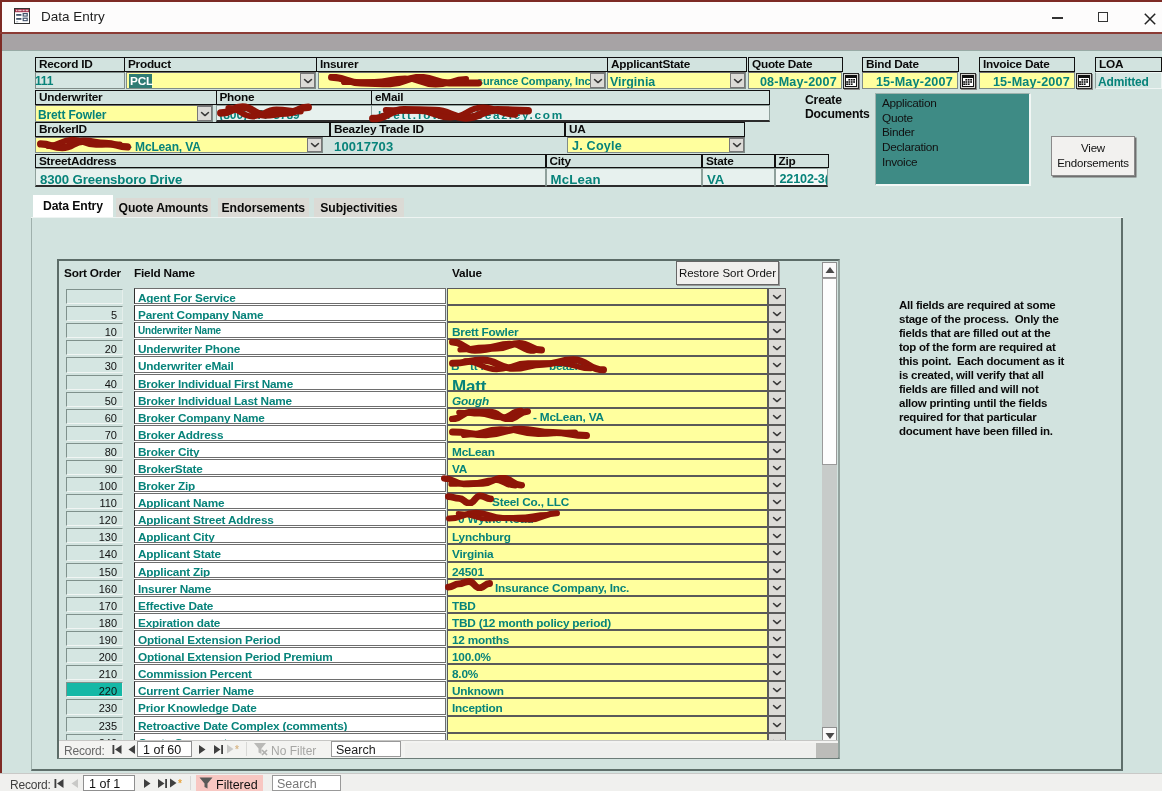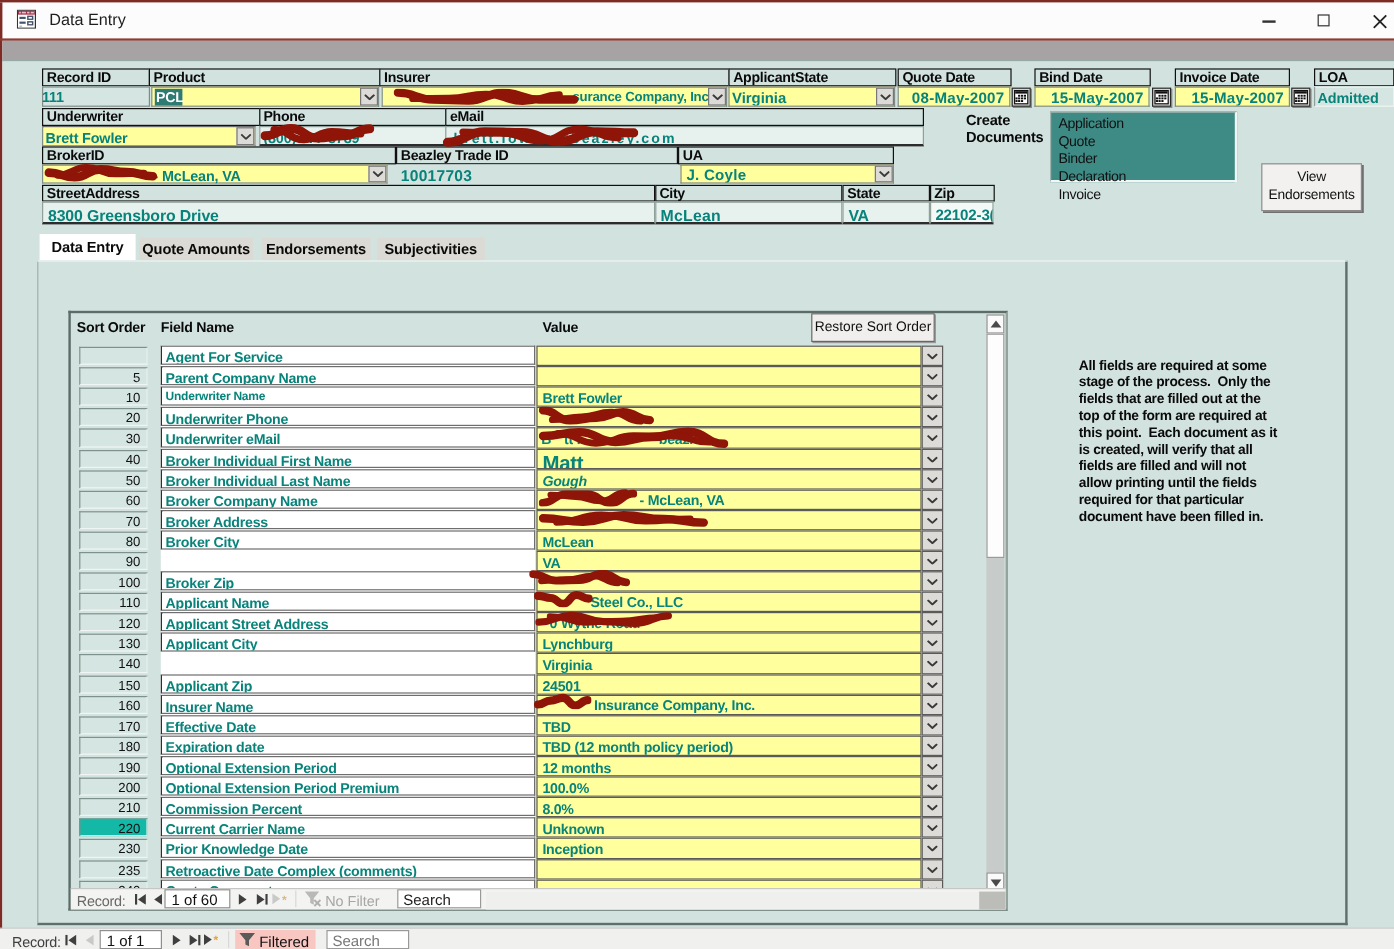--- a/index.html
+++ b/index.html
@@ -163,21 +163,21 @@
     </div>
 <div class="lbl" style="left:35px;top:153.5px;width:510.5px;height:14.5px;">StreetAddress</div>
 <div class="lbl" style="left:545.5px;top:153.5px;width:156.5px;height:14.5px;">City</div>
 <div class="lbl" style="left:702px;top:153.5px;width:72.5px;height:14.5px;">State</div>
 <div class="lbl" style="left:774.5px;top:153.5px;width:54px;height:14.5px;">Zip</div>
 <div class="val litebox" style="left:35px;top:168px;width:510.5px;height:19px;padding:3px 0 0 4px;font-size:13.2px;letter-spacing:-0.1px;">8300 Greensboro Drive</div>
 <div class="val litebox" style="left:545.5px;top:168px;width:156.5px;height:19px;padding:3px 0 0 4px;font-size:13.2px;letter-spacing:0.2px;">McLean</div>
 <div class="val litebox" style="left:702px;top:168px;width:72.5px;height:19px;padding:3px 0 0 4px;font-size:13.2px;">VA</div>
 <div class="val" style="left:774.5px;top:168px;width:53px;height:19px;background:#f4f9f7;border:1px solid #8fa09b;border-bottom:2px solid #2c2c2c;padding:3px 0 0 4px;font-size:12.6px;">22102-3(</div>
 <div class="abs" style="left:805px;top:94px;font-weight:bold;font-size:12.2px;letter-spacing:-0.2px;color:#0a0a0a;line-height:13.5px;">Create<br>Documents</div>
-<div class="abs" style="left:875px;top:93px;width:156px;height:59px;background:#3e8b85;border:1px solid #9fb3ae;border-right:2px solid #f2f7f5;border-bottom:2px solid #f2f7f5;box-sizing:border-box;">
+<div class="abs" style="left:875px;top:93px;width:156px;height:93px;background:#3e8b85;border:1px solid #9fb3ae;border-right:2px solid #f2f7f5;border-bottom:2px solid #f2f7f5;box-sizing:border-box;">
 <div style="font-size:11.8px;letter-spacing:-0.3px;color:#111;line-height:14.7px;padding:2px 0 0 6px;">Application<br>Quote<br>Binder<br>Declaration<br>Invoice</div>
     </div>
 <div class="abs" style="left:1051px;top:136px;width:84px;height:40px;background:#f2f1ef;border:1px solid #8a8a8a;box-shadow:1.5px 1.5px 0 #6f6f6f;box-sizing:border-box;text-align:center;font-size:11.5px;letter-spacing:-0.2px;color:#111;line-height:15px;padding-top:4px;">View<br>Endorsements</div>
 <div class="abs" style="left:32.7px;top:195px;width:80.5px;height:22px;background:#fff;font-weight:bold;font-size:12.2px;letter-spacing:-0.1px;color:#0a0a0a;text-align:center;line-height:23px;">Data Entry</div>
 <div class="abs" style="left:115.6px;top:198px;width:95.7px;height:19px;background:#dbdad5;font-weight:bold;font-size:12.2px;letter-spacing:-0.1px;color:#0a0a0a;text-align:center;line-height:20px;">Quote Amounts</div>
 <div class="abs" style="left:218px;top:198px;width:90.6px;height:19px;background:#dbdad5;font-weight:bold;font-size:12.2px;letter-spacing:-0.1px;color:#0a0a0a;text-align:center;line-height:20px;">Endorsements</div>
 <div class="abs" style="left:313.6px;top:198px;width:90.7px;height:19px;background:#dbdad5;font-weight:bold;font-size:12.2px;letter-spacing:-0.1px;color:#0a0a0a;text-align:center;line-height:20px;">Subjectivities</div>
 <div class="abs" style="left:31px;top:217px;width:1092px;height:554px;background:#d2e3df;border-left:1.5px solid #9fb0ac;border-right:2px solid #5f6f6b;border-bottom:2px solid #5f6f6b;box-sizing:border-box;"></div>
 <div class="abs" style="left:31px;top:216.5px;width:1092px;height:1.5px;background:#eef4f2;"></div>
 <div class="abs" style="left:58.5px;top:260px;width:281.5px;height:499px;"></div>
@@ -262,20 +262,21 @@
       </div>
 <div class="abs" style="left:9px;top:156px;width:57px;height:15px;background:#d5e6e2;border:1px solid #7f918c;border-bottom-color:#f0f5f3;border-right-color:#e5eeeb;box-sizing:border-box;text-align:right;font-size:11px;color:#111;padding:2px 5px 0 0;">80</div>
 <div class="abs" style="left:77px;top:155px;width:311.5px;height:16px;background:#fff;border:1px solid #6e6e6e;border-left-color:#2e2e2e;box-sizing:border-box;font-weight:bold;font-size:11.8px;letter-spacing:-0.2px;color:#07837a;padding:2px 0 0 3px;white-space:nowrap;overflow:hidden;">Broker City</div>
 <div class="abs" style="left:390px;top:155px;width:321px;height:17px;background:#ffff9e;border:1px solid #5a5a5a;box-sizing:border-box;font-weight:bold;font-size:11.8px;letter-spacing:-0.2px;color:#07837a;padding:2px 0 0 4px;white-space:nowrap;overflow:hidden;">McLean</div>
 <div class="ddbtn" style="left:711px;top:155px;width:18px;height:17px;border-color:#5a5a5a;">
         <svg width="9" height="5" viewBox="0 0 9 5">
           <polyline points="0.5,0.5 4.5,4.2 8.5,0.5" fill="none" stroke="#3a3a3a" stroke-width="1.6"></polyline>
         </svg>
       </div>
 <div class="abs" style="left:9px;top:173px;width:57px;height:15px;background:#d5e6e2;border:1px solid #7f918c;border-bottom-color:#f0f5f3;border-right-color:#e5eeeb;box-sizing:border-box;text-align:right;font-size:11px;color:#111;padding:2px 5px 0 0;">90</div>
+<div class="abs" style="left:77px;top:172px;width:311.5px;height:16px;background:#fff;border:1px solid #6e6e6e;border-left-color:#2e2e2e;box-sizing:border-box;font-weight:bold;font-size:11.8px;letter-spacing:-0.2px;color:#07837a;padding:2px 0 0 3px;white-space:nowrap;overflow:hidden;">BrokerState</div>
 <div class="abs" style="left:390px;top:172px;width:321px;height:17px;background:#ffff9e;border:1px solid #5a5a5a;box-sizing:border-box;font-weight:bold;font-size:11.8px;letter-spacing:-0.2px;color:#07837a;padding:2px 0 0 4px;white-space:nowrap;overflow:hidden;">VA</div>
 <div class="ddbtn" style="left:711px;top:172px;width:18px;height:17px;border-color:#5a5a5a;">
         <svg width="9" height="5" viewBox="0 0 9 5">
           <polyline points="0.5,0.5 4.5,4.2 8.5,0.5" fill="none" stroke="#3a3a3a" stroke-width="1.6"></polyline>
         </svg>
       </div>
 <div class="abs" style="left:9px;top:190px;width:57px;height:15px;background:#d5e6e2;border:1px solid #7f918c;border-bottom-color:#f0f5f3;border-right-color:#e5eeeb;box-sizing:border-box;text-align:right;font-size:11px;color:#111;padding:2px 5px 0 0;">100</div>
 <div class="abs" style="left:77px;top:189px;width:311.5px;height:16px;background:#fff;border:1px solid #6e6e6e;border-left-color:#2e2e2e;box-sizing:border-box;font-weight:bold;font-size:11.8px;letter-spacing:-0.2px;color:#07837a;padding:2px 0 0 3px;white-space:nowrap;overflow:hidden;">Broker Zip</div>
 <div class="abs" style="left:390px;top:189px;width:321px;height:17px;background:#ffff9e;border:1px solid #5a5a5a;box-sizing:border-box;font-weight:bold;font-size:11.8px;letter-spacing:-0.2px;color:#07837a;padding:2px 0 0 4px;white-space:nowrap;overflow:hidden;"></div>
 <div class="ddbtn" style="left:711px;top:189px;width:18px;height:17px;border-color:#5a5a5a;">
@@ -301,20 +302,21 @@
       </div>
 <div class="abs" style="left:9px;top:241px;width:57px;height:15px;background:#d5e6e2;border:1px solid #7f918c;border-bottom-color:#f0f5f3;border-right-color:#e5eeeb;box-sizing:border-box;text-align:right;font-size:11px;color:#111;padding:2px 5px 0 0;">130</div>
 <div class="abs" style="left:77px;top:240px;width:311.5px;height:16px;background:#fff;border:1px solid #6e6e6e;border-left-color:#2e2e2e;box-sizing:border-box;font-weight:bold;font-size:11.8px;letter-spacing:-0.2px;color:#07837a;padding:2px 0 0 3px;white-space:nowrap;overflow:hidden;">Applicant City</div>
 <div class="abs" style="left:390px;top:240px;width:321px;height:17px;background:#ffff9e;border:1px solid #5a5a5a;box-sizing:border-box;font-weight:bold;font-size:11.8px;letter-spacing:-0.2px;color:#07837a;padding:2px 0 0 4px;white-space:nowrap;overflow:hidden;">Lynchburg</div>
 <div class="ddbtn" style="left:711px;top:240px;width:18px;height:17px;border-color:#5a5a5a;">
         <svg width="9" height="5" viewBox="0 0 9 5">
           <polyline points="0.5,0.5 4.5,4.2 8.5,0.5" fill="none" stroke="#3a3a3a" stroke-width="1.6"></polyline>
         </svg>
       </div>
 <div class="abs" style="left:9px;top:258px;width:57px;height:16px;background:#d5e6e2;border:1px solid #7f918c;border-bottom-color:#f0f5f3;border-right-color:#e5eeeb;box-sizing:border-box;text-align:right;font-size:11px;color:#111;padding:2px 5px 0 0;">140</div>
+<div class="abs" style="left:77px;top:257px;width:311.5px;height:17px;background:#fff;border:1px solid #6e6e6e;border-left-color:#2e2e2e;box-sizing:border-box;font-weight:bold;font-size:11.8px;letter-spacing:-0.2px;color:#07837a;padding:2px 0 0 3px;white-space:nowrap;overflow:hidden;">Applicant State</div>
 <div class="abs" style="left:390px;top:257px;width:321px;height:18px;background:#ffff9e;border:1px solid #5a5a5a;box-sizing:border-box;font-weight:bold;font-size:11.8px;letter-spacing:-0.2px;color:#07837a;padding:2px 0 0 4px;white-space:nowrap;overflow:hidden;">Virginia</div>
 <div class="ddbtn" style="left:711px;top:257px;width:18px;height:18px;border-color:#5a5a5a;">
         <svg width="9" height="5" viewBox="0 0 9 5">
           <polyline points="0.5,0.5 4.5,4.2 8.5,0.5" fill="none" stroke="#3a3a3a" stroke-width="1.6"></polyline>
         </svg>
       </div>
 <div class="abs" style="left:9px;top:276px;width:57px;height:15px;background:#d5e6e2;border:1px solid #7f918c;border-bottom-color:#f0f5f3;border-right-color:#e5eeeb;box-sizing:border-box;text-align:right;font-size:11px;color:#111;padding:2px 5px 0 0;">150</div>
 <div class="abs" style="left:77px;top:275px;width:311.5px;height:16px;background:#fff;border:1px solid #6e6e6e;border-left-color:#2e2e2e;box-sizing:border-box;font-weight:bold;font-size:11.8px;letter-spacing:-0.2px;color:#07837a;padding:2px 0 0 3px;white-space:nowrap;overflow:hidden;">Applicant Zip</div>
 <div class="abs" style="left:390px;top:275px;width:321px;height:17px;background:#ffff9e;border:1px solid #5a5a5a;box-sizing:border-box;font-weight:bold;font-size:11.8px;letter-spacing:-0.2px;color:#07837a;padding:2px 0 0 4px;white-space:nowrap;overflow:hidden;">24501</div>
 <div class="ddbtn" style="left:711px;top:275px;width:18px;height:17px;border-color:#5a5a5a;">

